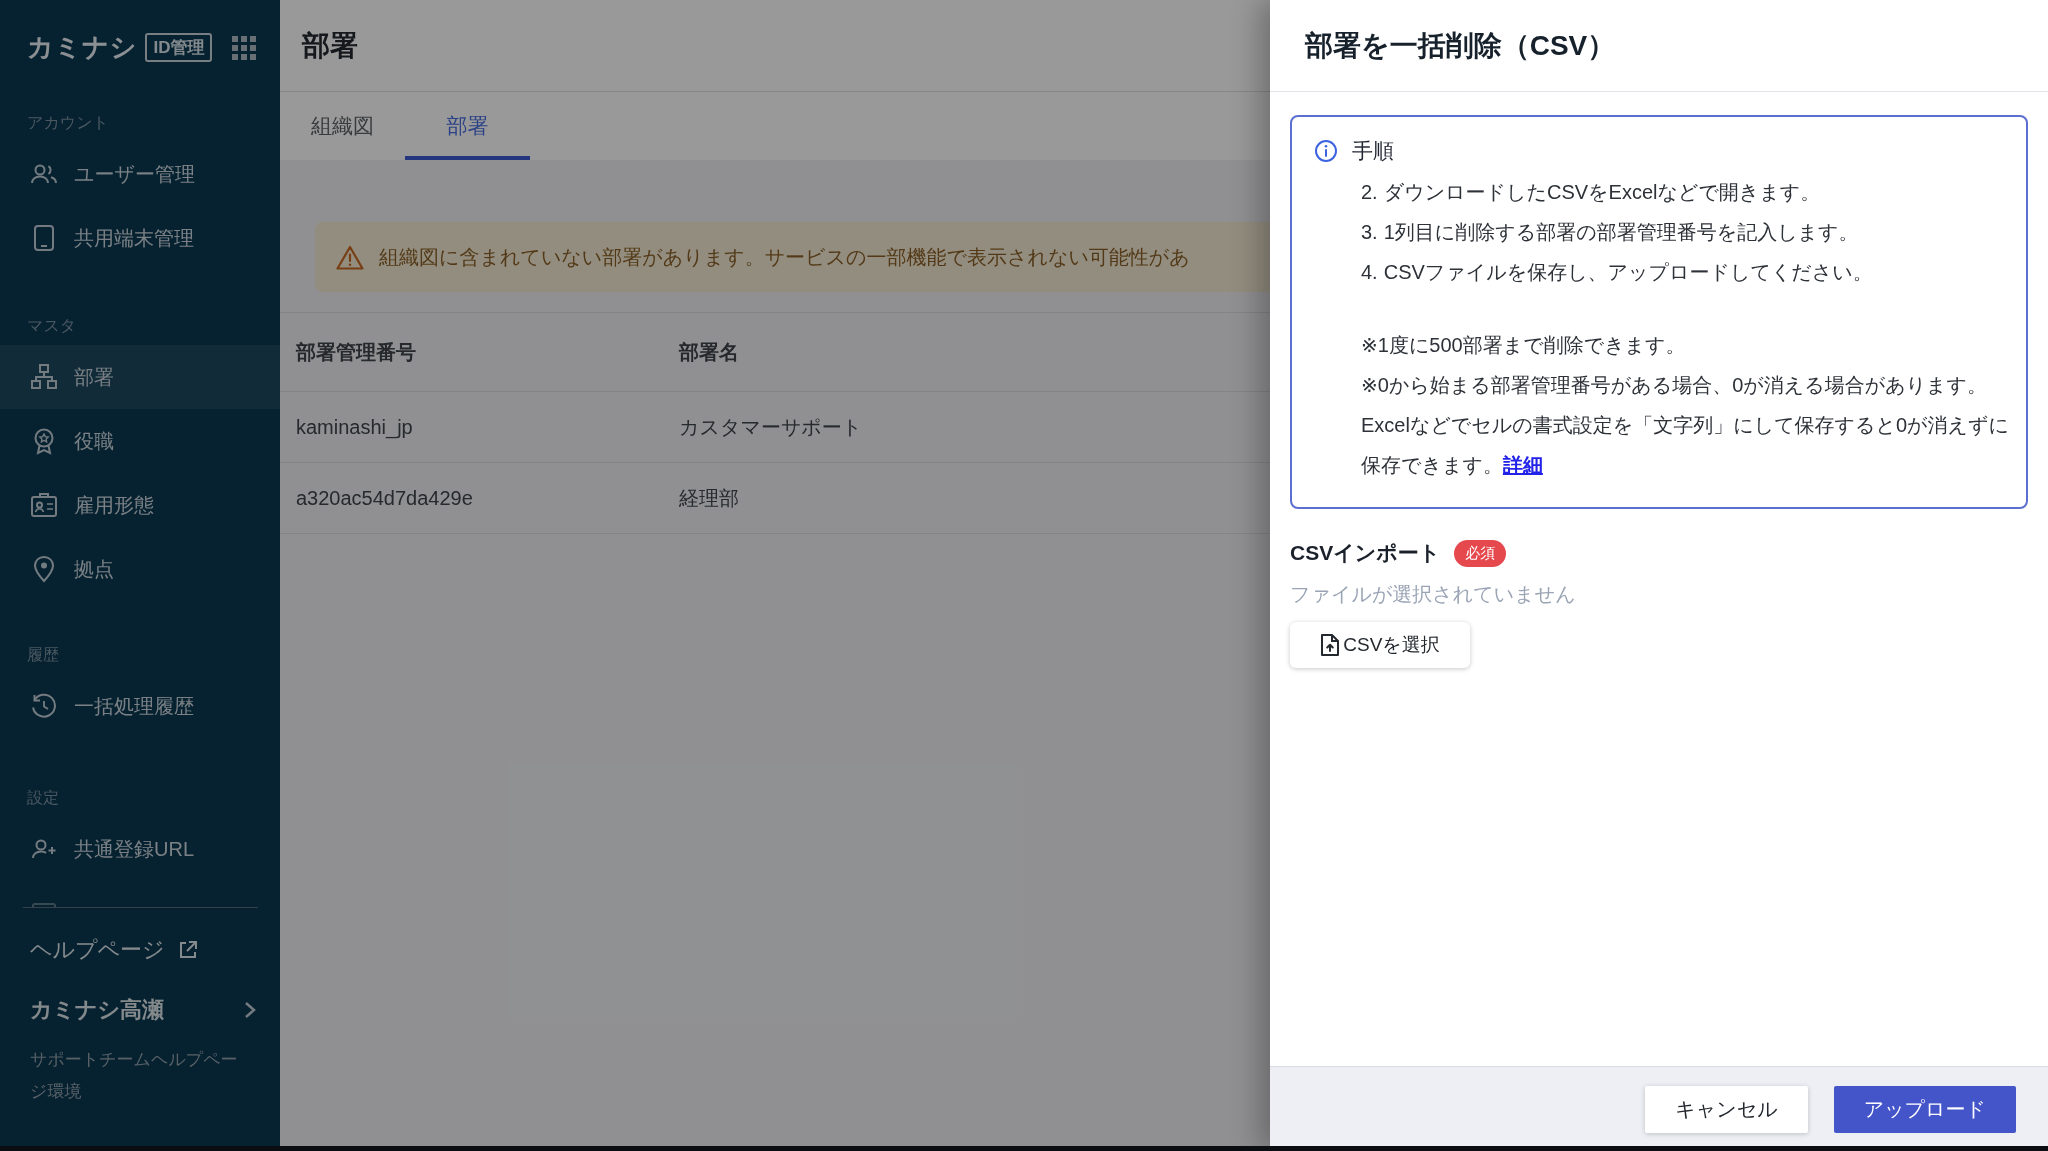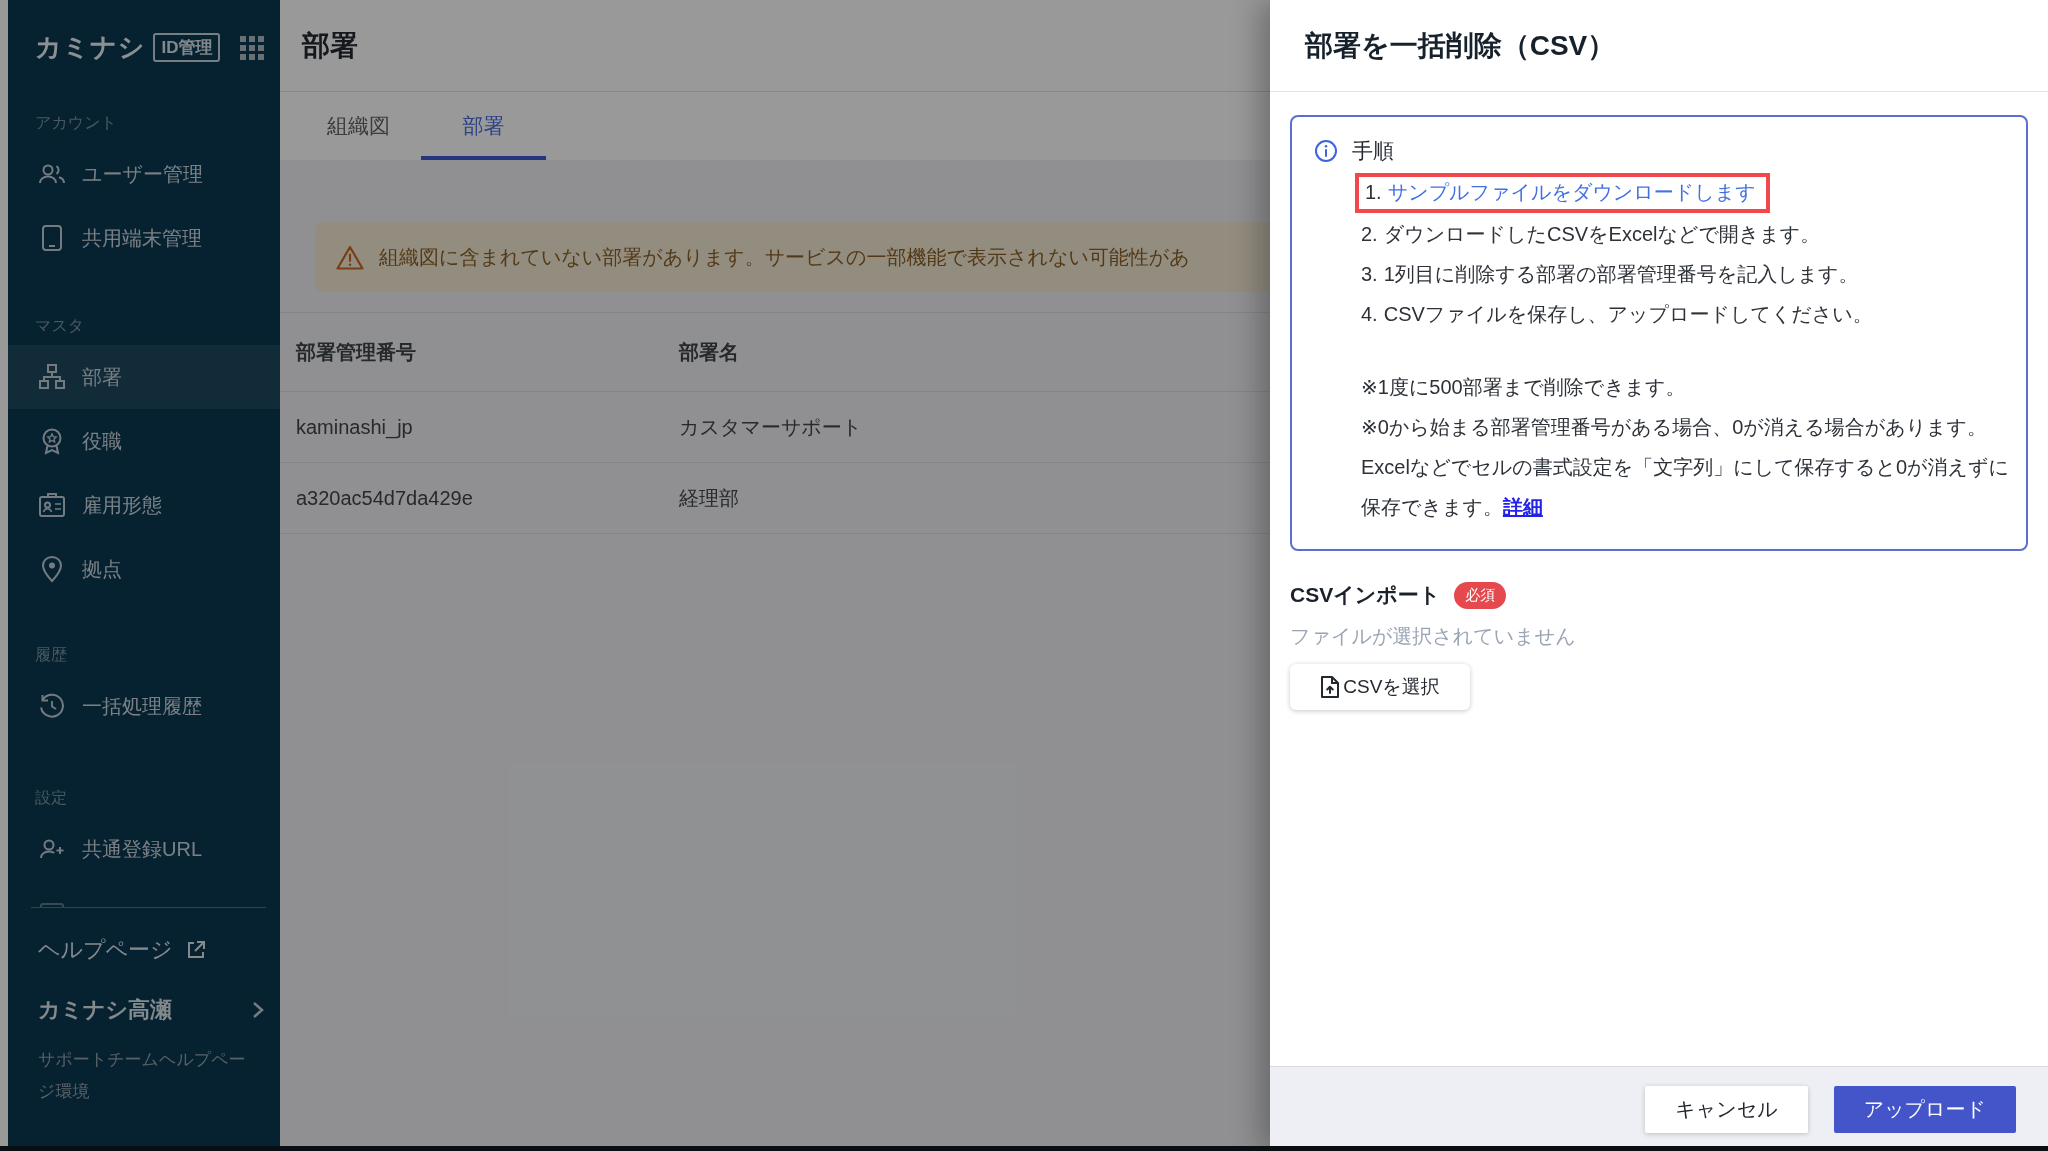--- a/index.html
+++ b/index.html
@@ -3,21 +3,21 @@
 <meta charset="utf-8">
 <style>
   * { margin:0; padding:0; box-sizing:border-box; }
   html,body { width:2048px; height:1151px; }
   body {
     font-family:"Liberation Sans","DejaVu Sans",sans-serif;
     position:relative; overflow:hidden; background:#ffffff; color:#2d3138;
   }
   
   .sidebar {
-    position:absolute; left:8px; top:0; width:281px; height:1151px;
+    position:absolute; left:0; top:0; width:281px; height:1151px;
     background:#0b3952; z-index:1; overflow:hidden;
   }
   .logo-row { display:flex; align-items:center; padding:30px 24px 0 27px; gap:8px; }
   .brand { color:#e9f1f6; font-size:26px; font-weight:800; letter-spacing:1px; }
   .logo-badge {
     color:#dbe5ec; border:2.5px solid #c9d4db; border-radius:3px;
     font-size:17px; font-weight:700; padding:1px 6px; white-space:nowrap;
   }
   .grid-icon { margin-left:auto; }
   .section-label { color:#7d93a2; font-size:16px; padding:0 0 0 27px; }
@@ -34,21 +34,21 @@
     display:flex; align-items:center; gap:12px; padding-left:30px;
     color:#dde5ea; font-size:22px; height:60px; cursor:pointer;
   }
   .account-row { font-weight:700; padding-right:24px; }
   .account-row .chev { margin-left:auto; }
   .env-note { color:#93a1ab; font-size:17px; line-height:32px; padding:4px 30px 0 30px; }
   
   .main { position:absolute; left:280px; top:0; width:1768px; height:1151px; background:#f0f1f3; z-index:1; }
   .main-header { height:92px; background:#ffffff; border-bottom:1.5px solid #dfe1e4; display:flex; align-items:center; padding-left:22px; }
   .page-title { font-size:28px; font-weight:700; color:#24292f; }
-  .tabbar { height:68px; background:#ffffff; display:flex;padding-left:16px; }
+  .tabbar { height:68px; background:#ffffff; display:flex; }
   .tab { width:125px; display:flex; align-items:center; justify-content:center; font-size:21px; color:#5f6469; position:relative; cursor:pointer; }
   .tab.active { color:#4a6fe0; }
   .tab.active::after { content:""; position:absolute; left:0; right:0; bottom:0; height:4px; background:#3d5bd0; }
   .content { padding:30px 0 0 35px; }
   .checkbox-row { display:flex; align-items:center; gap:16px; font-size:20px; color:#2f3338; cursor:pointer; }
   .checkbox { width:26px; height:26px; border:2.5px solid #4a4f55; border-radius:4px; background:transparent; }
   .warning-banner {
     margin-top:32px; width:1650px; height:70px; background:#f6ecd4; border-radius:8px;
     display:flex; align-items:center; gap:14px; padding:0 20px; color:#8a6028; font-size:20px;
   }
@@ -299,25 +299,20 @@
           <svg width="24" height="24" viewBox="0 0 24 24" fill="none" stroke="#3d63e0" stroke-width="2">
             <circle cx="12" cy="12" r="10"></circle>
               <path d="M12 11v6" stroke-linecap="round"></path>
               <circle cx="12" cy="7.2" r="1.3" fill="#3d63e0" stroke="none"></circle>
           </svg>
           </span>
         <span>手順</span>
       </div>
       <ol class="steps">
         <li>
-          <span class="red-annotation">
-            <span class="step-num">1.</span><a class="step-link">サンプルファイルをダウンロードします</a>
-          </span>
-        </li>
-        <li>
           <span class="step-num">2.</span><span>ダウンロードしたCSVをExcelなどで開きます。</span>
         </li>
         <li>
           <span class="step-num">3.</span><span>1列目に削除する部署の部署管理番号を記入します。</span>
         </li>
         <li>
           <span class="step-num">4.</span><span>CSVファイルを保存し、アップロードしてください。</span>
         </li>
       </ol>
       <div class="notes">

